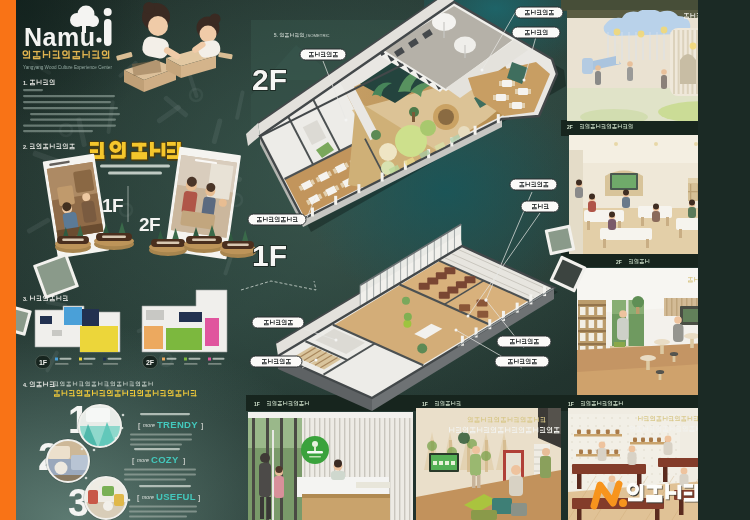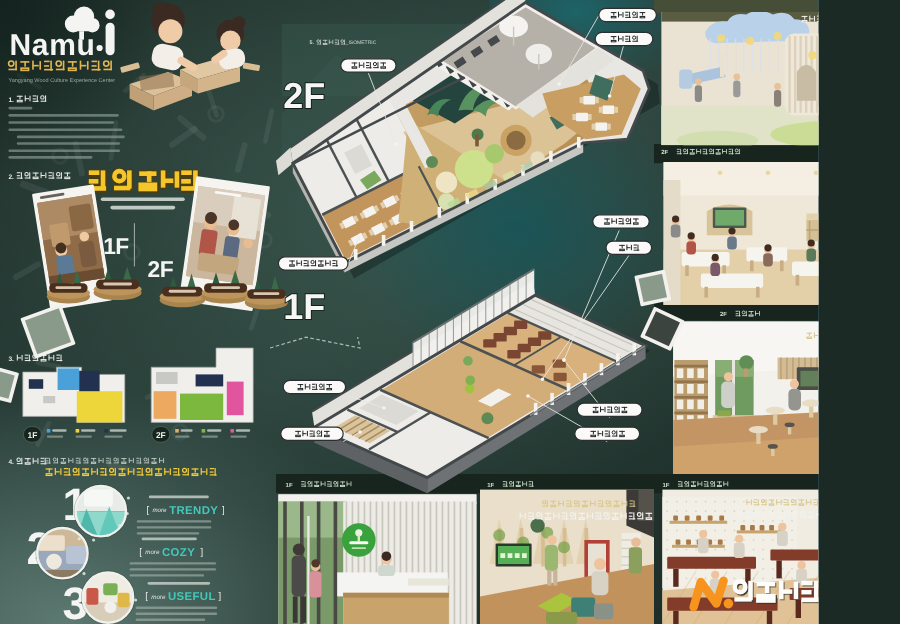--- a/index.html
+++ b/index.html
@@ -1,15 +1,15 @@
 <!DOCTYPE html>
 <html><head><meta charset="utf-8">
 <style>
 html,body{margin:0;padding:0;background:#1b2a25;}
-.page{position:relative;width:682px;height:520px;overflow:hidden;background:#7dd3fc;font-family:"Liberation Sans",sans-serif;}
+.page{position:relative;width:682px;height:520px;overflow:hidden;background:#f97316;font-family:"Liberation Sans",sans-serif;padding-left:16px;}
 </style></head>
 <body>
 <div class="page">
 <svg width="750" height="520" viewBox="0 0 750 520">
 <defs>
 <linearGradient id="bgg" x1="0" y1="0" x2="1" y2="1">
           <stop offset="0" stop-color="#1f2d28"></stop>
           <stop offset="0.45" stop-color="#2a403a"></stop>
           <stop offset="1" stop-color="#1a2823"></stop>
         </linearGradient>

